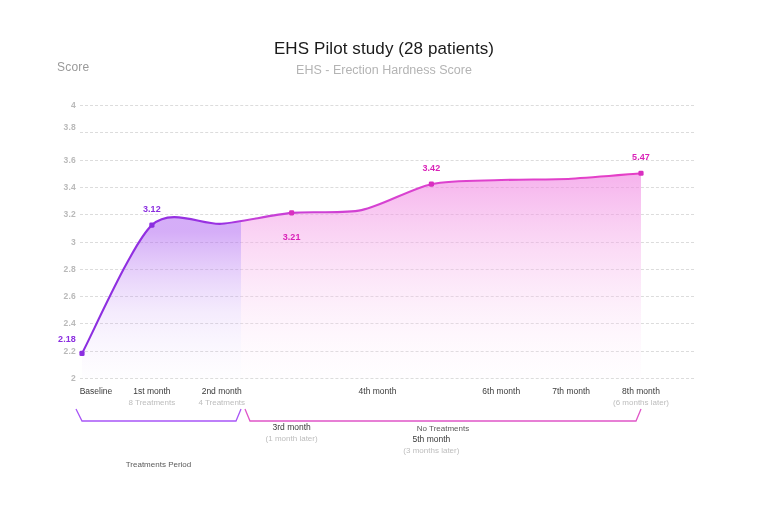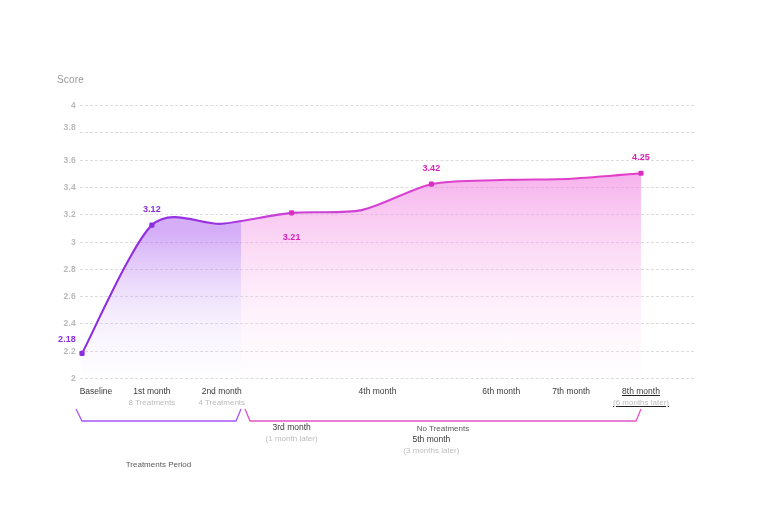--- a/index.html
+++ b/index.html
@@ -38,22 +38,22 @@
   .chart-subtitle {
     font-size: 12.5px;
     color: #b4b4b4;
     line-height: 18px;
     margin-top: 1px;
   }
 
   
   .axis-title {
     position: absolute;
-    left: 57px; top: 74px;
-    font-size: 10px;
+    left: 57px; top: 60px;
+    font-size: 12px;
     color: #9a9a9a;
     letter-spacing: 0.2px;
   }
 
   
   .y-tick {
     position: absolute;
     right: 0;
     width: 40px;
     text-align: right;
@@ -121,20 +121,24 @@
     font-size: 8px;
     color: #5a5a5a;
     white-space: nowrap;
   }
 </style>
 </head>
 <body>
 
 <div id="chart-root">
 
+  <div class="title-block">
+    <div class="chart-title">EHS Pilot study (28 patients)</div>
+    <div class="chart-subtitle">EHS - Erection Hardness Score</div>
+  </div>
 
   <div class="axis-title">Score</div>
 
   <div id="gridlines">
       <div class="gridline" style="top: 105px;"></div>
       <div class="gridline" style="top: 132.3px;"></div>
       <div class="gridline" style="top: 159.6px;"></div>
       <div class="gridline" style="top: 186.9px;"></div>
       <div class="gridline" style="top: 214.2px;"></div>
       <div class="gridline" style="top: 241.5px;"></div>
@@ -207,21 +211,21 @@
       <path d="M 76,409 L 82,421 L 236,421 L 241,409" fill="none" stroke="#a855f7" stroke-width="1.3"></path>
       <path d="M 245,409 L 250,421 L 636,421 L 641,409" fill="none" stroke="#e056c8" stroke-width="1.3"></path>
     </g>
   </svg>
 
   <div id="value-labels">
       <div class="val-label" style="color: rgb(139, 46, 224); left: 67px; top: 339.43px;">2.18</div>
       <div class="val-label" style="color: rgb(139, 46, 224); left: 151.875px; top: 209.12px;">3.12</div>
       <div class="val-label" style="color: rgb(217, 35, 184); left: 291.625px; top: 196.835px; margin-top: 40px;">3.21</div>
       <div class="val-label" style="color: rgb(217, 35, 184); left: 431.375px; top: 168.17px;">3.42</div>
-      <div class="val-label" style="color: rgb(217, 35, 184); left: 641px; top: 157.25px;">4.25</div>
+      <div class="val-label" style="color: rgb(217, 35, 184); left: 641px; top: 157.25px;">5.47</div>
     </div>
 
   <div id="x-axis-labels">
       <div class="x-tick" style="left: 82px; top: 386px; padding-left: 28px;">
         <div class="x-tick-main">Baseline</div>
       </div>
       <div class="x-tick" style="left: 151.875px; top: 386px;">
         <div class="x-tick-main">1st month</div>
         <div class="x-tick-sub">8 Treatments</div>
       </div>
@@ -239,21 +243,21 @@
       <div class="x-tick" style="left: 431.375px; top: 386px; margin-top: 48px;">
         <div class="x-tick-main">5th month</div>
         <div class="x-tick-sub">(3 months later)</div>
       </div>
       <div class="x-tick" style="left: 501.25px; top: 386px;">
         <div class="x-tick-main">6th month</div>
       </div>
       <div class="x-tick" style="left: 571.125px; top: 386px;">
         <div class="x-tick-main">7th month</div>
       </div>
-      <div class="x-tick" style="left: 641px; top: 386px; text-decoration: underline;">
+      <div class="x-tick" style="left: 641px; top: 386px;">
         <div class="x-tick-main">8th month</div>
         <div class="x-tick-sub">(6 months later)</div>
       </div>
     </div>
 
   <div id="bracket-captions">
       <div class="bracket-caption" style="left: 158.5px; top: 424px; margin-top: 36px;">Treatments Period</div>
       <div class="bracket-caption" style="left: 443px; top: 424px;">No Treatments</div>
     </div>
 

